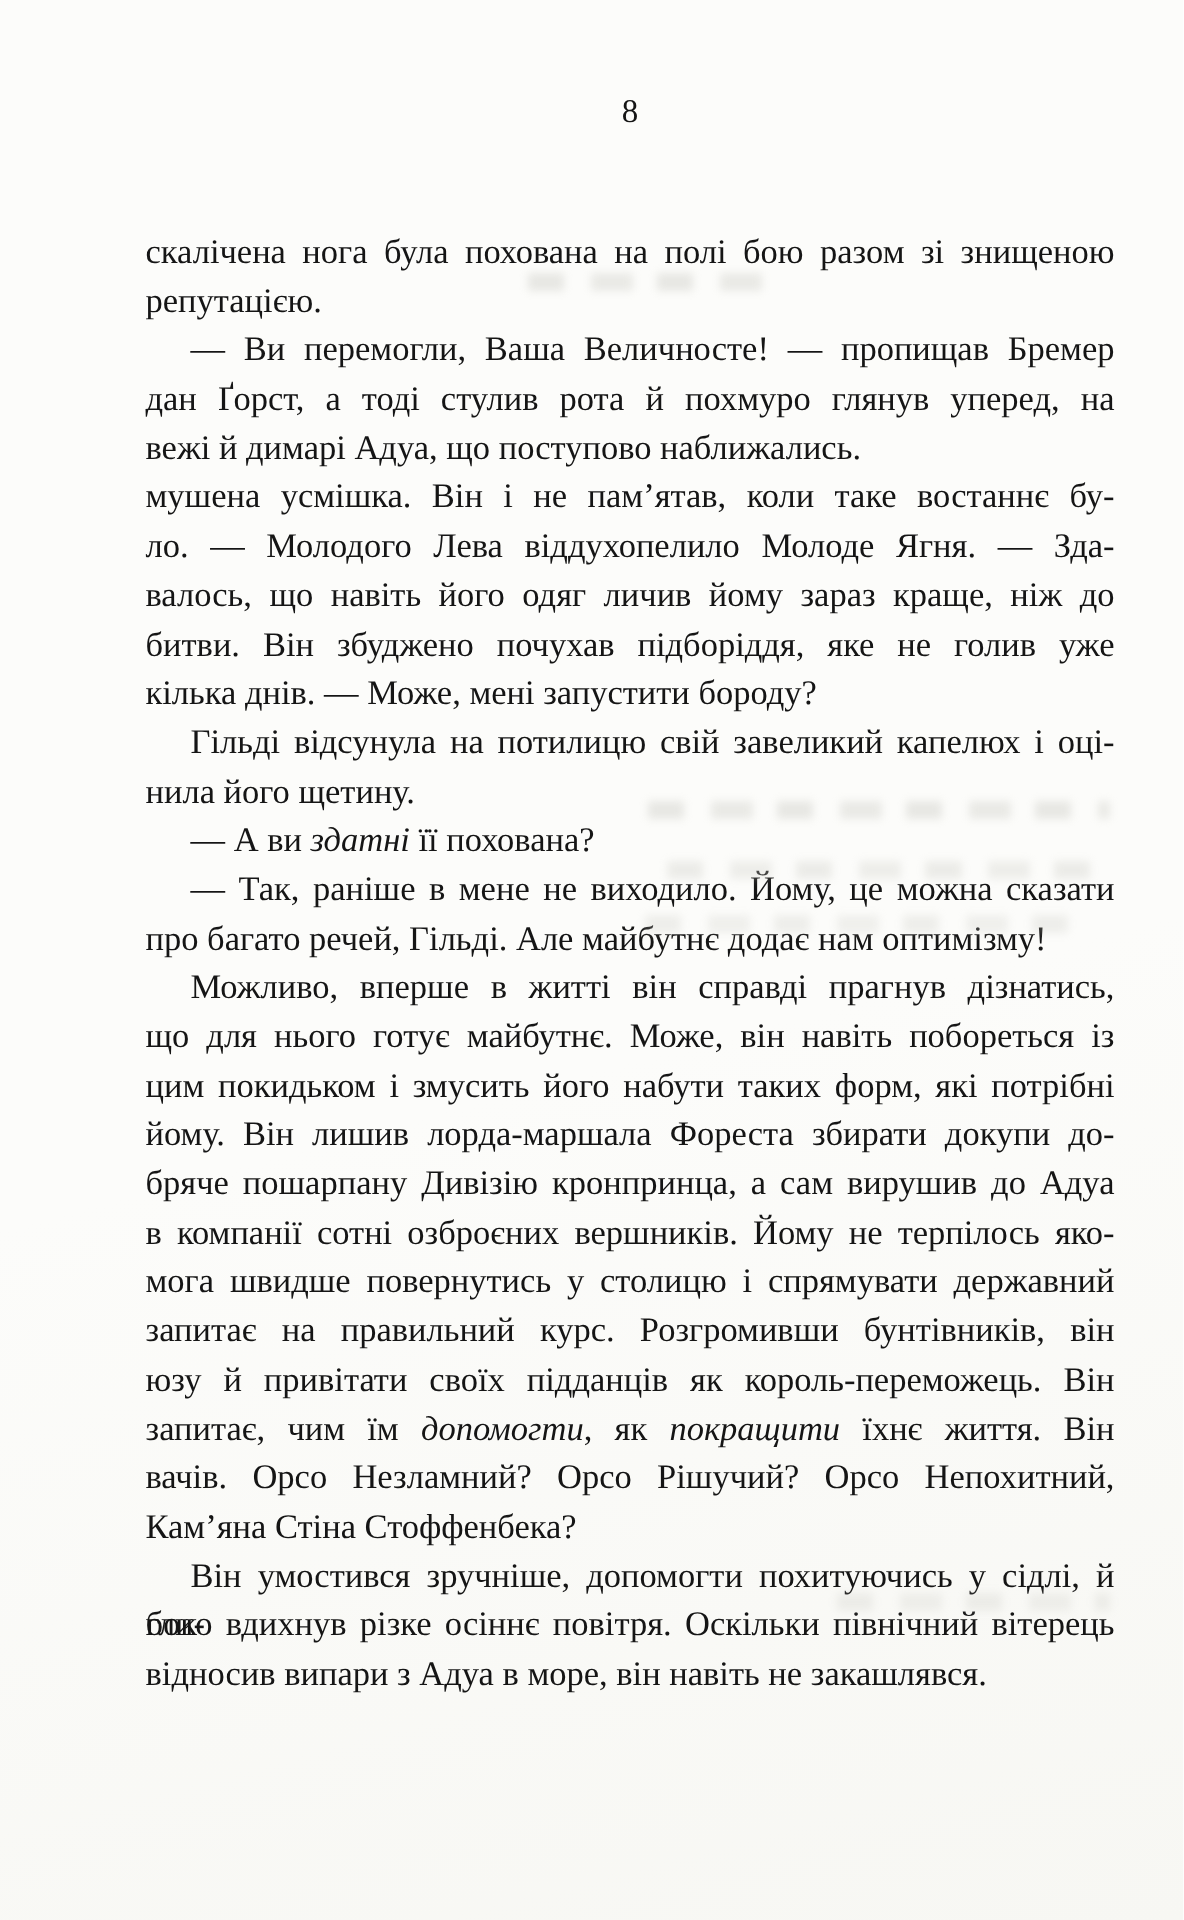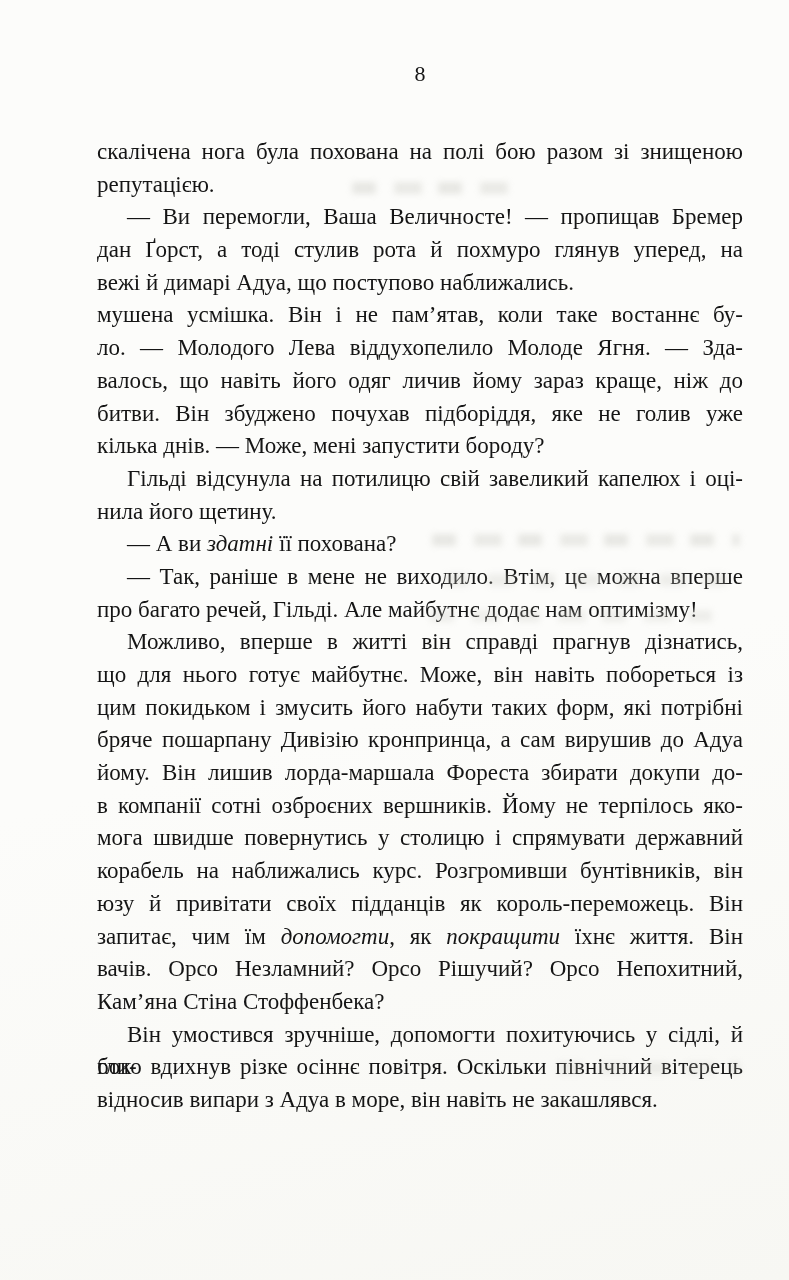--- a/index.html
+++ b/index.html
@@ -19,21 +19,21 @@
     position: absolute;
     top: 60px;
     left: 97px;
     width: 646px;
     text-align: center;
     font-size: 22px;
     line-height: 28px;
   }
   .text-block {
     position: absolute;
-    top: 136px;
+    top: 152px;
     left: 97px;
     width: 646px;
   }
   .paragraph { margin: 0; padding: 0; }
   .line {
     font-size: 23px;
     line-height: 32.7px;
     height: 32.7px;
     white-space: normal;
     text-align: justify;
@@ -91,32 +91,32 @@
         <div class="line last"><span>кілька днів. — Може, мені запустити бороду?</span></div>
       </div>
       <div class="paragraph">
         <div class="line indent"><span>Гільді відсунула на потилицю свій завеликий капелюх і оці-</span></div>
         <div class="line last"><span>нила його щетину.</span></div>
       </div>
       <div class="paragraph">
         <div class="line last indent"><span>— А ви </span><span class="italic">здатні</span><span> її похована?</span></div>
       </div>
       <div class="paragraph">
-        <div class="line indent"><span>— Так, раніше в мене не виходило. Втім, це можна вперше</span></div>
+        <div class="line indent"><span>— Так, раніше в мене не виходило. Йому, це можна сказати</span></div>
         <div class="line last"><span>про багато речей, Гільді. Але майбутнє додає нам оптимізму!</span></div>
       </div>
       <div class="paragraph">
         <div class="line indent"><span>Можливо, вперше в житті він справді прагнув дізнатись,</span></div>
         <div class="line"><span>що для нього готує майбутнє. Може, він навіть побореться із</span></div>
         <div class="line"><span>цим покидьком і змусить його набути таких форм, які потрібні</span></div>
+        <div class="line"><span>йому. Він лишив лорда-маршала Фореста збирати докупи до-</span></div>
         <div class="line"><span>бряче пошарпану Дивізію кронпринца, а сам вирушив до Адуа</span></div>
-        <div class="line"><span>йому. Він лишив лорда-маршала Фореста збирати докупи до-</span></div>
         <div class="line"><span>в компанії сотні озброєних вершників. Йому не терпілось яко-</span></div>
         <div class="line"><span>мога швидше повернутись у столицю і спрямувати державний</span></div>
-        <div class="line"><span>корабель на наближались курс. Розгромивши бунтівників, він</span></div>
+        <div class="line"><span>запитає на правильний курс. Розгромивши бунтівників, він</span></div>
         <div class="line"><span>юзу й привітати своїх підданців як король-переможець. Він</span></div>
         <div class="line"><span>запитає, чим їм </span><span class="italic">допомогти</span><span>, як </span><span class="italic">покращити</span><span> їхнє життя. Він</span></div>
         <div class="line"><span>вачів. Орсо Незламний? Орсо Рішучий? Орсо Непохитний,</span></div>
         <div class="line last"><span>Кам’яна Стіна Стоффенбека?</span></div>
       </div>
       <div class="paragraph">
         <div class="line indent"><span>Він умостився зручніше, допомогти похитуючись у сідлі, й гли-</span></div>
         <div class="line"><span>боко вдихнув різке осіннє повітря. Оскільки північний вітерець</span></div>
         <div class="line last"><span>відносив випари з Адуа в море, він навіть не закашлявся.</span></div>
       </div>

